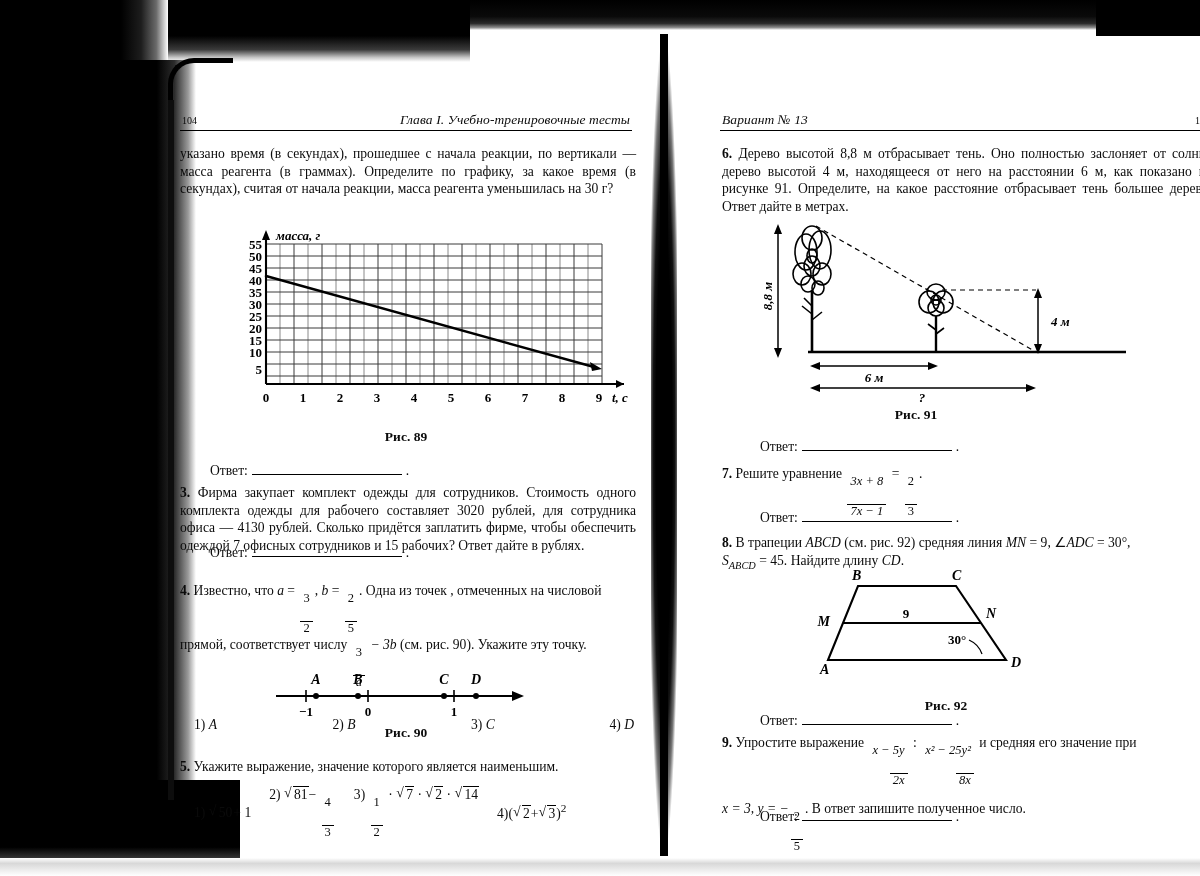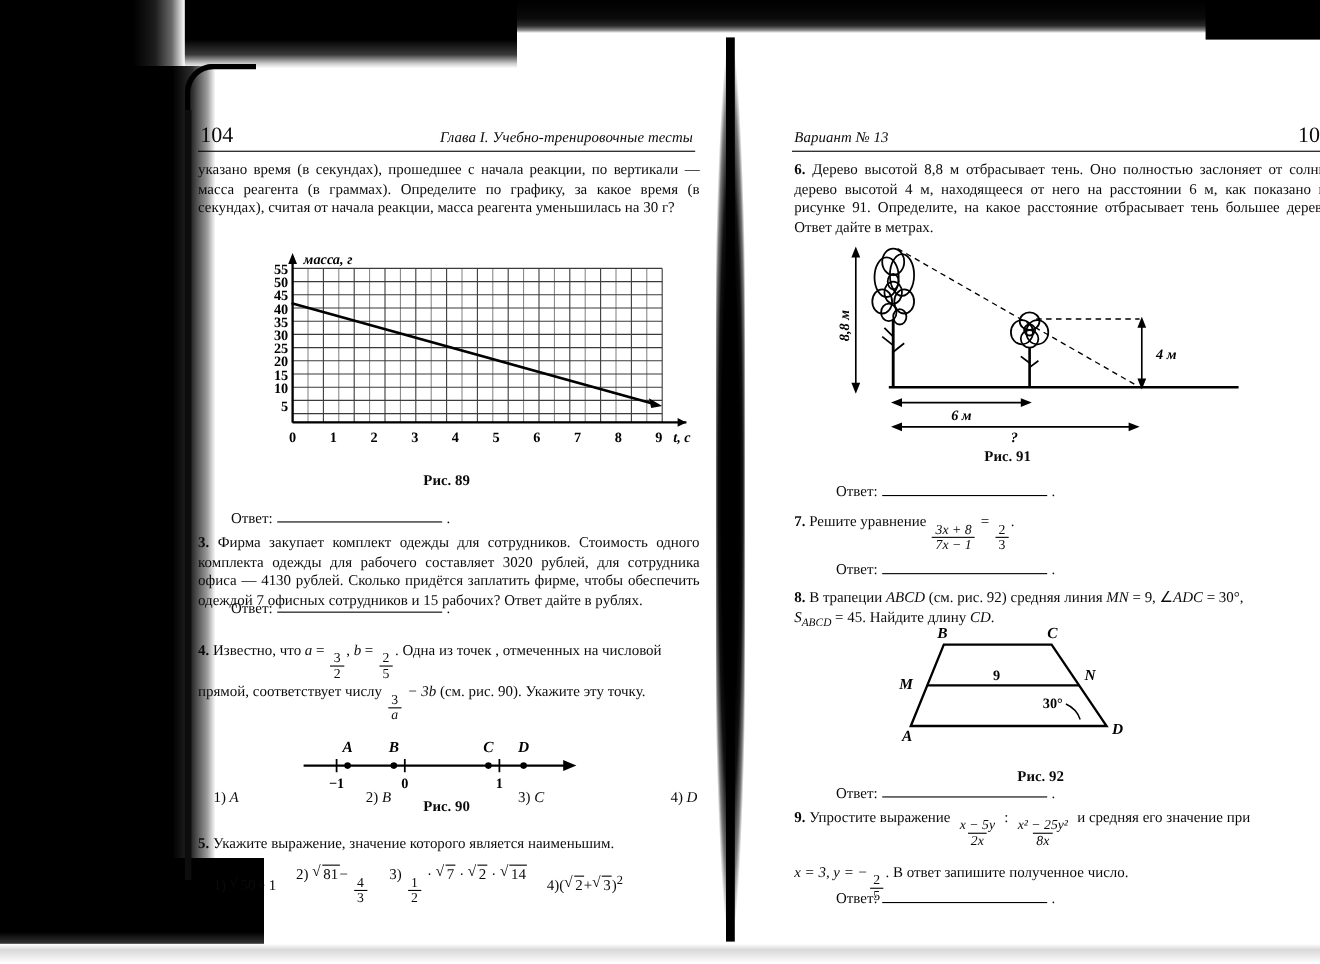--- a/index.html
+++ b/index.html
@@ -37,37 +37,37 @@
 
   
   .page{position:absolute;top:0;}
   #page-left{left:176px;width:470px;height:876px;}
   #page-right{left:716px;width:522px;height:876px;}
 
   .page-head{position:absolute;width:100%;}
   .head-row{display:flex;align-items:baseline;justify-content:space-between;
     font-size:14.5px;padding:0 6px 2px 6px;}
   .head-rule{border-bottom:1.6px solid #000;margin:0 4px;}
-  .folio{font-family:"Liberation Serif",serif;font-size:20px;}
+  .folio{font-family:"Liberation Serif",serif;font-size:10px;}
   .running{font-style:italic;font-size:13.5px;letter-spacing:.1px;}
 
   .body-text{font-size:13.6px;line-height:1.30;text-align:justify;}
   .qnum{font-weight:bold;}
 
   .ans-line{display:flex;align-items:baseline;gap:4px;font-size:13.6px;margin:7px 0 7px 34px;}
   .ans-rule{display:inline-block;width:150px;border-bottom:1.5px solid #000;height:11px;}
   .ans-dot{font-size:13.6px;}
 
   .figcap{text-align:center;font-weight:bold;font-size:13.5px;margin-top:3px;
      font-family:"Liberation Serif",serif;}
 
   
   .mi{font-style:italic;font-family:"Liberation Serif",serif;}
-  .frac{display:inline-flex;flex-direction:column;align-items:center;
-    vertical-align:-0.52em;margin:0 2px;line-height:1;}
+  .frac{display:inline-flex;flex-direction:column;align-items:flex-end;
+    vertical-align:-0.52em;margin:0 2px;line-height:1;gap:16px;}
   .frac .num{padding:0 3px;font-size:.92em;}
   .frac .den{padding:0 3px;font-size:.92em;border-top:1.3px solid #000;}
   .sqrt{display:inline-block;position:relative;padding-left:9px;}
   .sqrt:before{content:"√";position:absolute;left:0;top:-1px;font-size:1.02em;}
   .sqrt>span{border-top:1.3px solid #000;padding:0 1px;display:inline-block;}
 
   .opts{display:flex;font-size:13.6px;margin:8px 0 2px 0;}
   .opts .opt{flex:1;}
 
   

